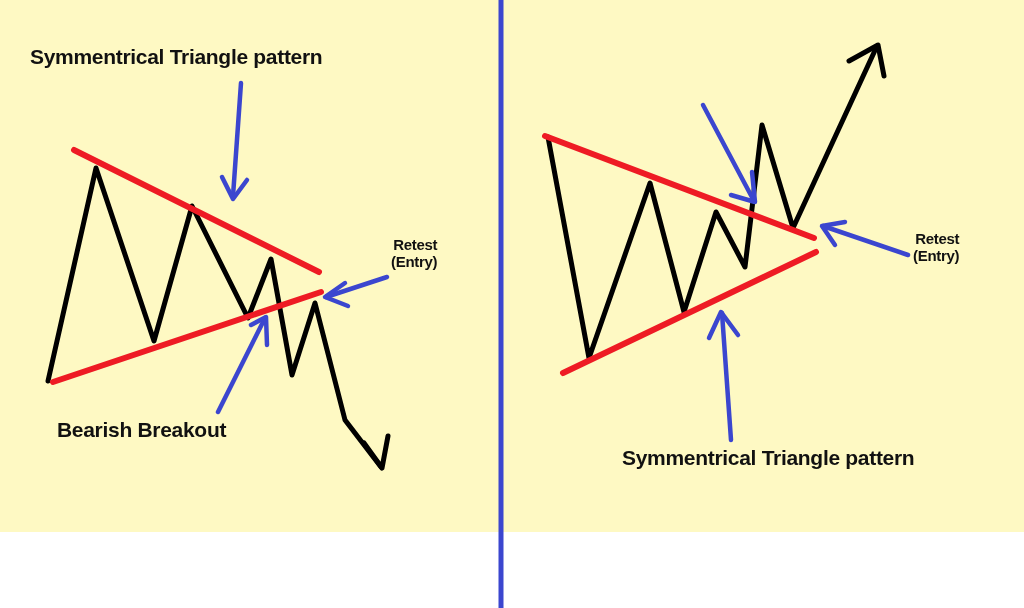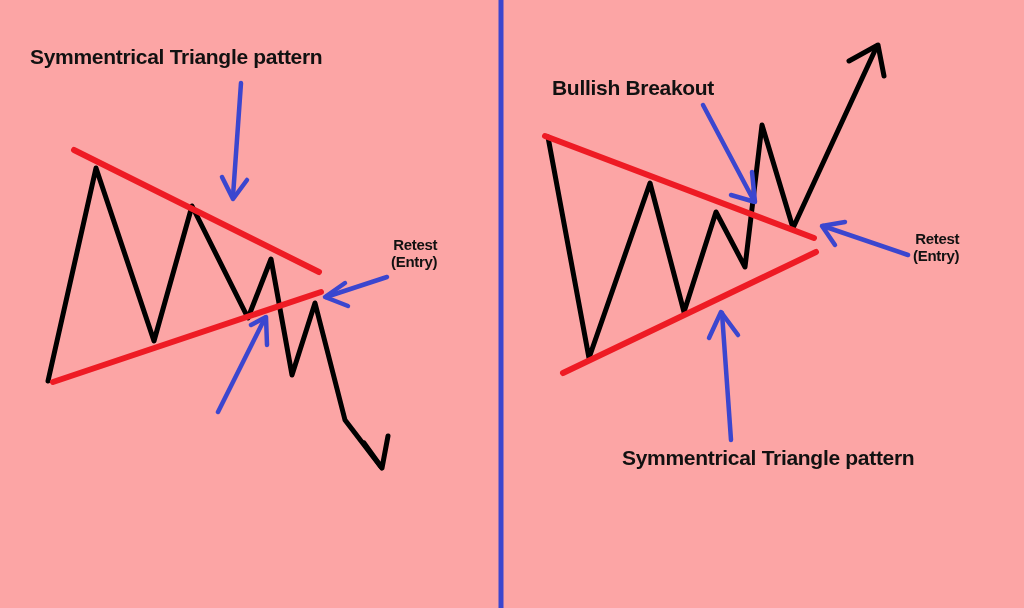--- a/index.html
+++ b/index.html
@@ -11,22 +11,22 @@
   body {
     width: 1024px;
     height: 608px;
     font-family: "Liberation Sans", sans-serif;
     overflow: hidden;
     position: relative;
   }
   #stage {
     position: relative;
     width: 1024px;
-    height: 608px;
-    background: #fca5a5;
+    height: 532px;
+    background: #fef9c3;
   }
   #stage svg.layer {
     position: absolute;
     top: 0;
     left: 0;
     width: 1024px;
     height: 608px;
   }
   .label {
     position: absolute;
@@ -99,27 +99,27 @@
 
       <g>
         <path fill="none" stroke="#3b46cf" stroke-width="4.5" stroke-linecap="round" stroke-linejoin="round" d="M731,440 L722,313"></path>
         <path fill="none" stroke="#3b46cf" stroke-width="4.5" stroke-linecap="round" stroke-linejoin="round" d="M709,338 L721,312 L738,335"></path>
       </g>
     </g>
   </svg>
 
   <div class="label big" style="left:30px; top:45px;">Symmentrical Triangle pattern</div>
 
+  <div class="label big" style="left:57px; top:418px;">Bearish Breakout</div>
 
   <div class="label retest" style="left:391px; top:237px;">
     <span class="retest-line">Retest</span>
     <span class="retest-line">(Entry)</span>
   </div>
 
-  <div class="label big" style="left:552px; top:76px;">Bullish Breakout</div>
 
   <div class="label retest" style="left:913px; top:231px;">
     <span class="retest-line">Retest</span>
     <span class="retest-line">(Entry)</span>
   </div>
 
   <div class="label big" style="left:622px; top:446px;">Symmentrical Triangle pattern</div>
 
 </div>
 

